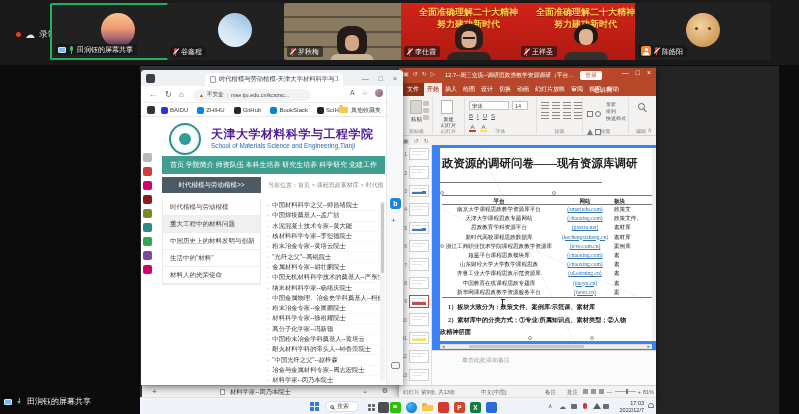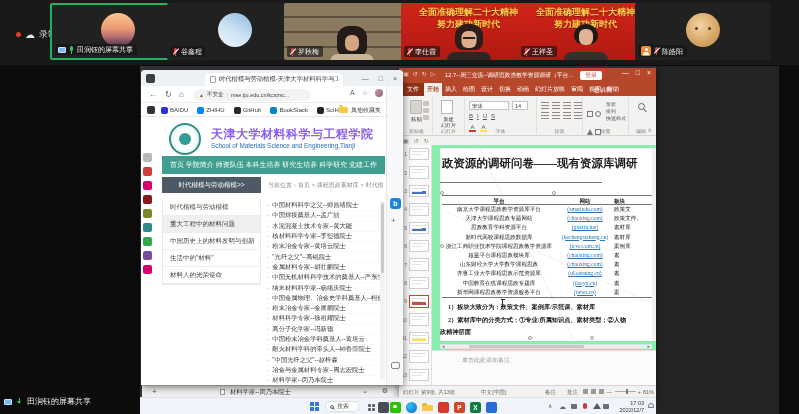--- a/index.html
+++ b/index.html
@@ -74,21 +74,21 @@
 .fav-more{margin-left:7px;color:#666;font-size:6px}
 .fav-right{position:absolute;right:22px;display:flex;align-items:center;gap:3px}
 .folder{width:9px;height:6px;background:#f6c94a;border-radius:1px;position:relative}
 .folder::before{content:"";position:absolute;left:0;top:-2px;width:4px;height:2px;background:#f6c94a;border-radius:1px 1px 0 0}
 .b-content{position:absolute;left:0;top:47px;width:100%;height:268px;background:#fff;overflow:hidden}
 .sharestrip{position:absolute;left:2px;top:36px;display:flex;flex-direction:column;gap:5px}
 .ss-i{width:9px;height:9px;border-radius:2px}
 .uni-logo{position:absolute;left:28px;top:6px;width:32px;height:32px;border-radius:50%;border:2px solid #2f8f86;
   background:radial-gradient(circle,#ffffff 40%,#d8eeec 100%)}
 .uni-logo::before{content:"";position:absolute;left:8px;top:8px;width:12px;height:12px;border-radius:50%;background:#2f9e94}
-.uni-title{position:absolute;left:70px;top:9px;font-size:12px;font-weight:700;color:#8b5cf6;letter-spacing:.5px;white-space:nowrap}
+.uni-title{position:absolute;left:70px;top:9px;font-size:12px;font-weight:700;color:#4c1d95;letter-spacing:.5px;white-space:nowrap}
 .uni-sub{position:absolute;left:70px;top:25px;font-size:6.4px;color:#2a6db5;white-space:nowrap}
 .nav{position:absolute;left:21px;top:39px;width:223px;height:18px;background:#3f9e90;display:flex;align-items:center;
   justify-content:space-between;padding:0 8px}
 .nav-item{color:#fff;font-size:7px;white-space:nowrap}
 .sec-head{position:absolute;left:21px;top:60px;width:99px;height:16px;background:#4d5a65;color:#fff;font-size:6.5px;
   line-height:16px;text-align:center;white-space:nowrap;overflow:hidden}
 .crumb{position:absolute;left:127px;top:64px;font-size:6px;color:#8a8a8a;white-space:nowrap;overflow:hidden;width:115px}
 .menu{position:absolute;left:21px;top:82px;width:99px;border:1px solid #e8e8e8;border-top:none}
 .menu-item{height:17px;line-height:16px;background:#fff;border-bottom:1px solid #eee;font-size:6.5px;color:#444;
   padding-left:7px;white-space:nowrap;overflow:hidden}
@@ -154,21 +154,21 @@
 .rib-caret{position:absolute;right:4px;bottom:2px;font-size:6px;color:#8a8784}
 .p-qatrow{position:absolute;left:4px;top:68px;display:flex;gap:5px;font-size:6px;color:#8a8784;height:9px;align-items:center}
 .thumbs{position:absolute;left:0;top:77px;width:33px;height:240px;background:#fafafa;border-right:1px solid #e0e0e0;overflow:hidden}
 .thumb-item{height:18.4px;display:flex;align-items:center}
 .t-n{width:8px;font-size:5px;color:#777;text-align:right}
 .t-box{position:relative;width:20px;height:12.5px;background:#fff;border:1px solid #cfcfcf;margin-left:2px}
 .t-box::before{content:"";position:absolute;left:2px;top:2px;right:2px;height:1px;background:#dedede}
 .t-box::after{content:"";position:absolute;left:2px;top:5px;right:6px;height:1px;background:#e6e6e6}
 .t-bar{position:absolute;left:2px;bottom:2px;right:2px;height:3px}
 .thumb-item.active .t-box{border:1.5px solid #cf4320}
-.canvas{position:absolute;left:33px;top:77px;width:224px;height:205px;background:#86efac}
+.canvas{position:absolute;left:33px;top:77px;width:224px;height:205px;background:#3b82f6}
 .slide{position:absolute;left:8px;top:3px;width:212px;height:193px;background:#fff;overflow:hidden;
   font-family:"Liberation Serif","DejaVu Serif",serif}
 .deco{position:absolute;background:#f1eff2;height:1px;width:260px;transform-origin:0 0}
 .s-title{position:absolute;left:2px;top:8px;font-size:11.5px;font-weight:700;color:#1c1c1c;white-space:nowrap}
 .s-uline{position:absolute;left:0;top:34px;width:162px;height:1px;background:#777}
 .tblwrap{position:absolute;left:2px;top:47px;width:210px}
 .thead{display:flex;height:10px;line-height:10px;border-top:1px solid #777;border-bottom:1px solid #777;font-weight:700}
 .trow{display:flex;height:9.2px;line-height:9.2px}
 .tbl{border-bottom:1px solid #777}
 .c1{width:114px;text-align:center;font-size:5.6px;color:#222;white-space:nowrap;overflow:hidden;flex:none}

